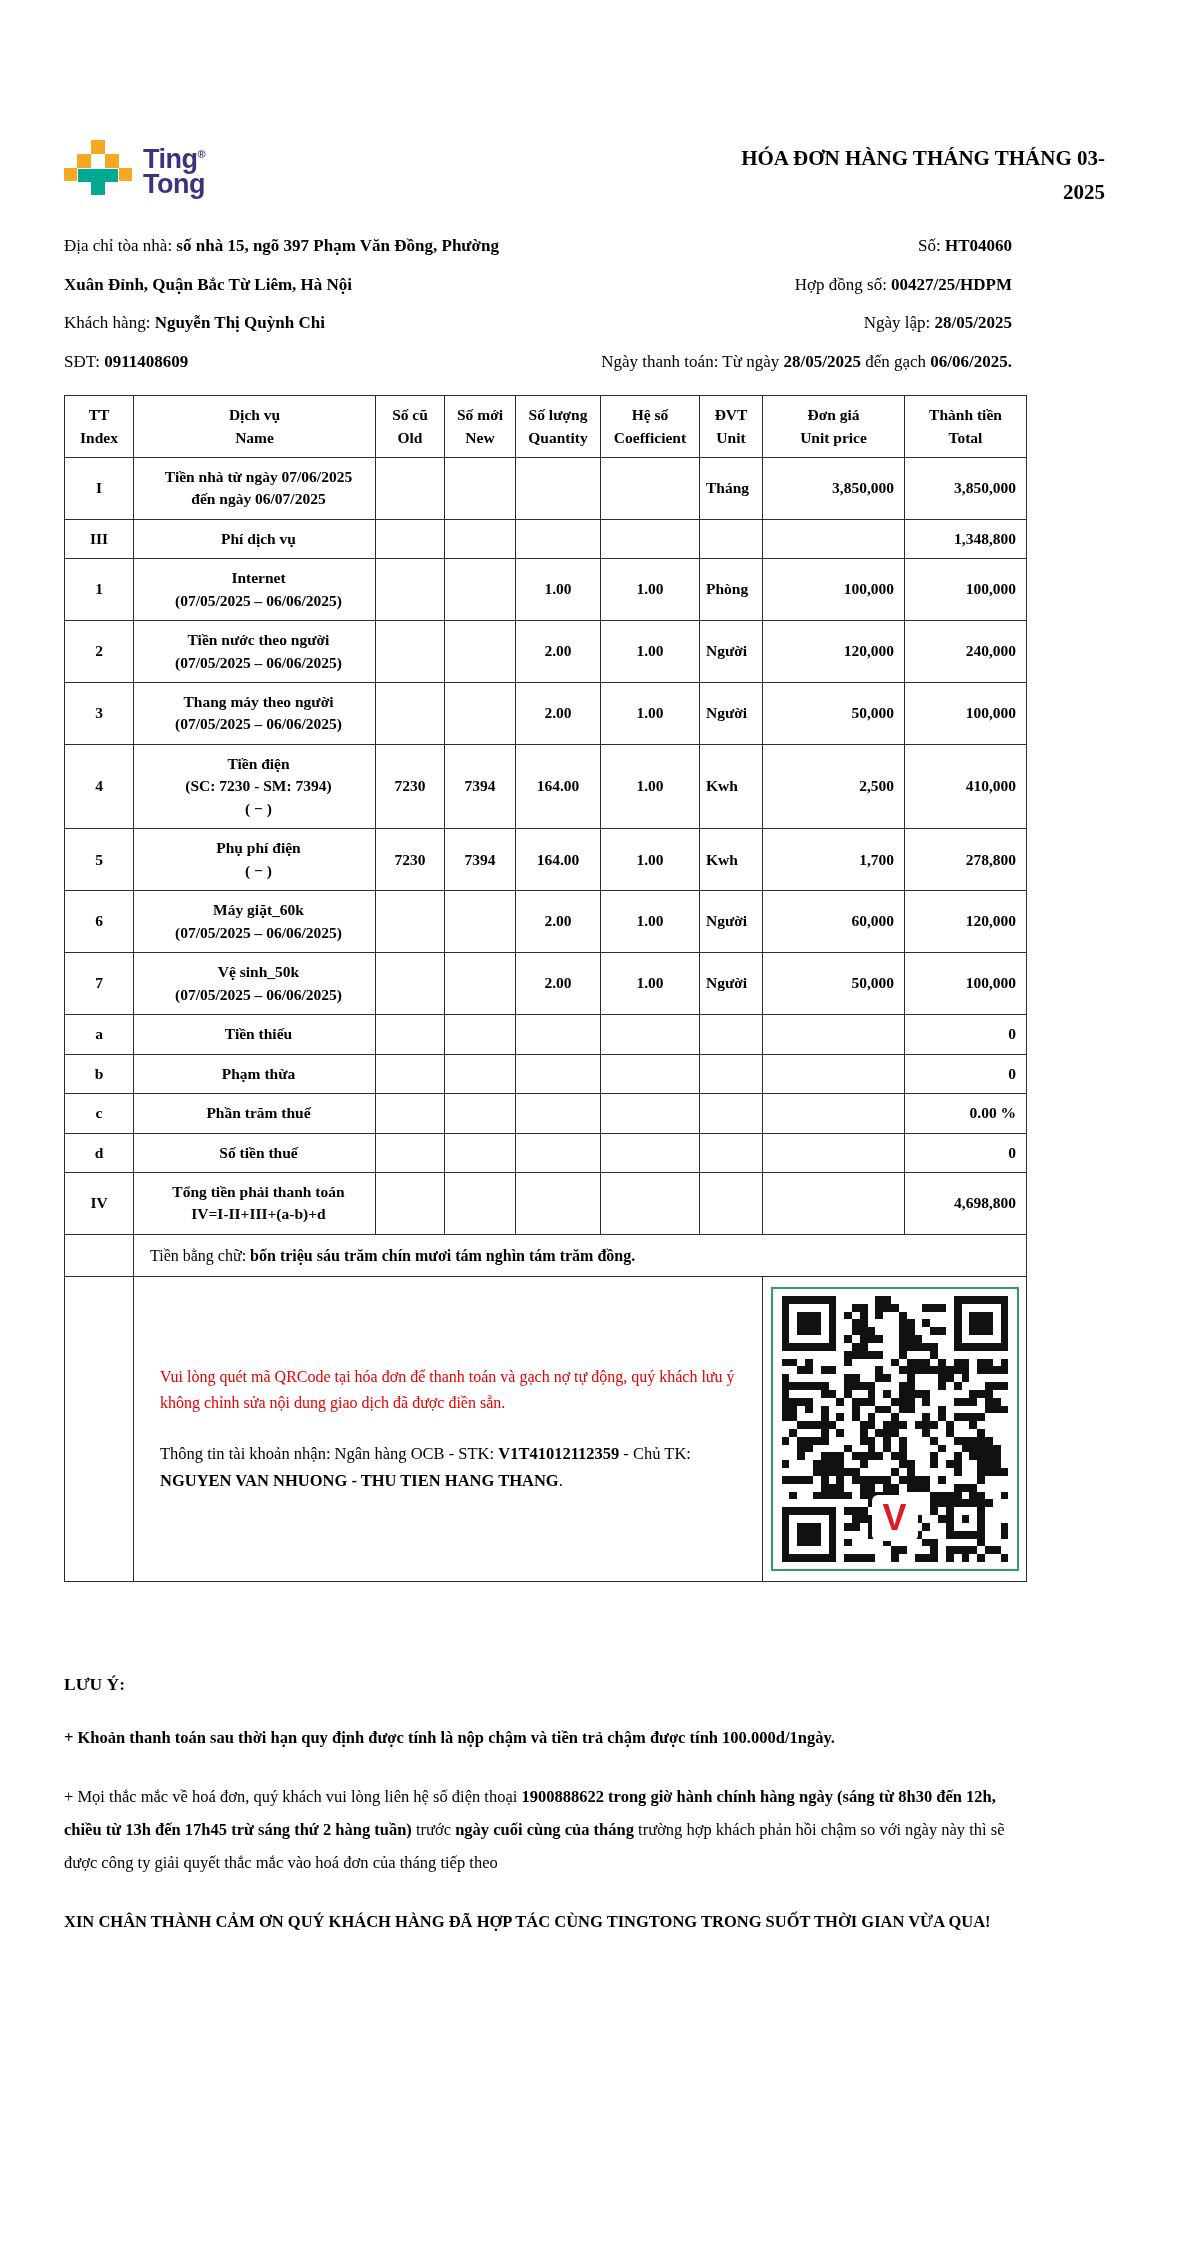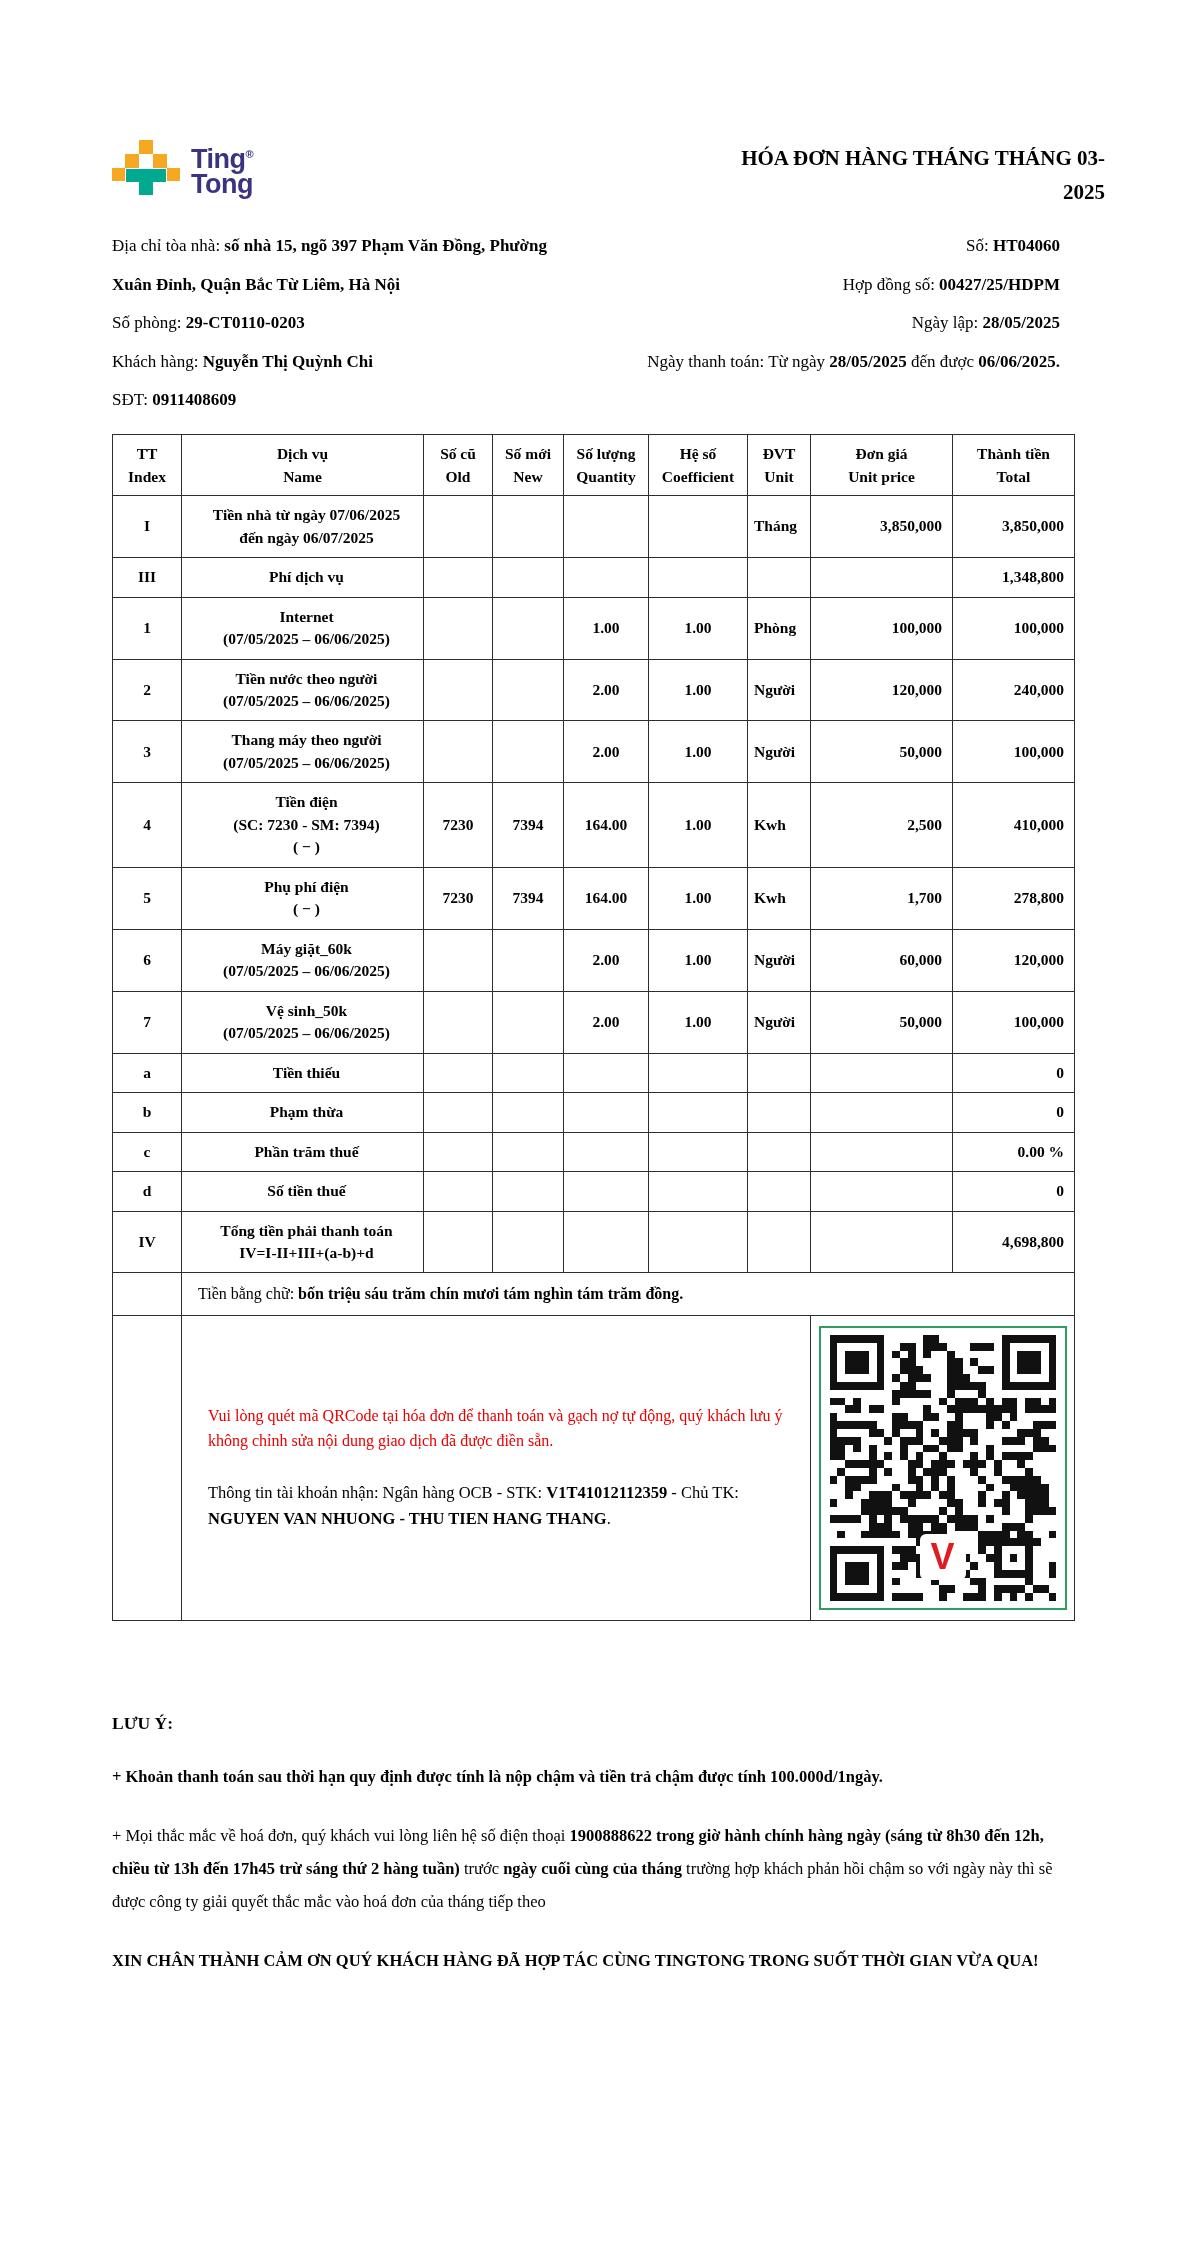--- a/index.html
+++ b/index.html
@@ -1,19 +1,19 @@
 <!DOCTYPE html>
 <html><head>
 <meta charset="utf-8">
 <style>
   *{box-sizing:border-box;margin:0;padding:0;}
   html,body{background:#ffffff;}
   .page{width:1200px;height:2259px;background:#fff;color:#000;
         font-family:"Liberation Serif","DejaVu Serif",serif;
-        padding:140px 95px 0 112px;position:relative;overflow:hidden;}
+        padding:140px 95px 0 64px;position:relative;overflow:hidden;}
   
   .header-row{display:flex;justify-content:space-between;align-items:flex-start;}
   .logo{display:flex;align-items:flex-start;gap:11px;}
   .logo-icon{position:relative;width:68px;height:56px;flex:0 0 auto;}
   .logo-icon i{position:absolute;display:block;}
   .wordmark{font-family:"Liberation Sans","DejaVu Sans",sans-serif;font-weight:bold;
             font-size:27px;line-height:25px;margin-top:2px;letter-spacing:-0.5px;}
   .wordmark sup{font-size:11px;vertical-align:super;}
   .title{width:372px;text-align:right;font-size:21px;font-weight:bold;line-height:1.6;margin-top:2px;}
   
@@ -67,29 +67,28 @@
         <div><span>Ting</span><sup>®</sup></div>
         <div>Tong</div>
       </div>
     </div>
     <h1 class="title">HÓA ĐƠN HÀNG THÁNG THÁNG 03-2025</h1>
   </div>
 
   <section class="meta">
     <div class="meta-left">
         <p class="meta-line"><span>Địa chỉ tòa nhà: </span><span class="b">số nhà 15, ngõ 397 Phạm Văn Đồng, Phường Xuân Đỉnh, Quận Bắc Từ Liêm, Hà Nội</span></p>
-        <p class="meta-line"><span>Số phòng: </span><span class="b">29-CT0110-0203</span></p>
         <p class="meta-line"><span>Khách hàng: </span><span class="b">Nguyễn Thị Quỳnh Chi</span></p>
         <p class="meta-line"><span>SĐT: </span><span class="b">0911408609</span></p>
       </div>
     <div class="meta-right">
         <p class="meta-line"><span>Số: </span><span class="b">HT04060</span></p>
         <p class="meta-line"><span>Hợp đồng số: </span><span class="b">00427/25/HDPM</span></p>
         <p class="meta-line"><span>Ngày lập: </span><span class="b">28/05/2025</span></p>
-        <p class="meta-line"><span>Ngày thanh toán: Từ ngày </span><span class="b">28/05/2025</span><span> đến được </span><span class="b">06/06/2025.</span></p>
+        <p class="meta-line"><span>Ngày thanh toán: Từ ngày </span><span class="b">28/05/2025</span><span> đến gạch </span><span class="b">06/06/2025.</span></p>
       </div>
   </section>
 
   <table class="invoice-table">
       <colgroup>
         <col style="width: 69px;">
         <col style="width: 242px;">
         <col style="width: 69px;">
         <col style="width: 71px;">
         <col style="width: 85px;">

